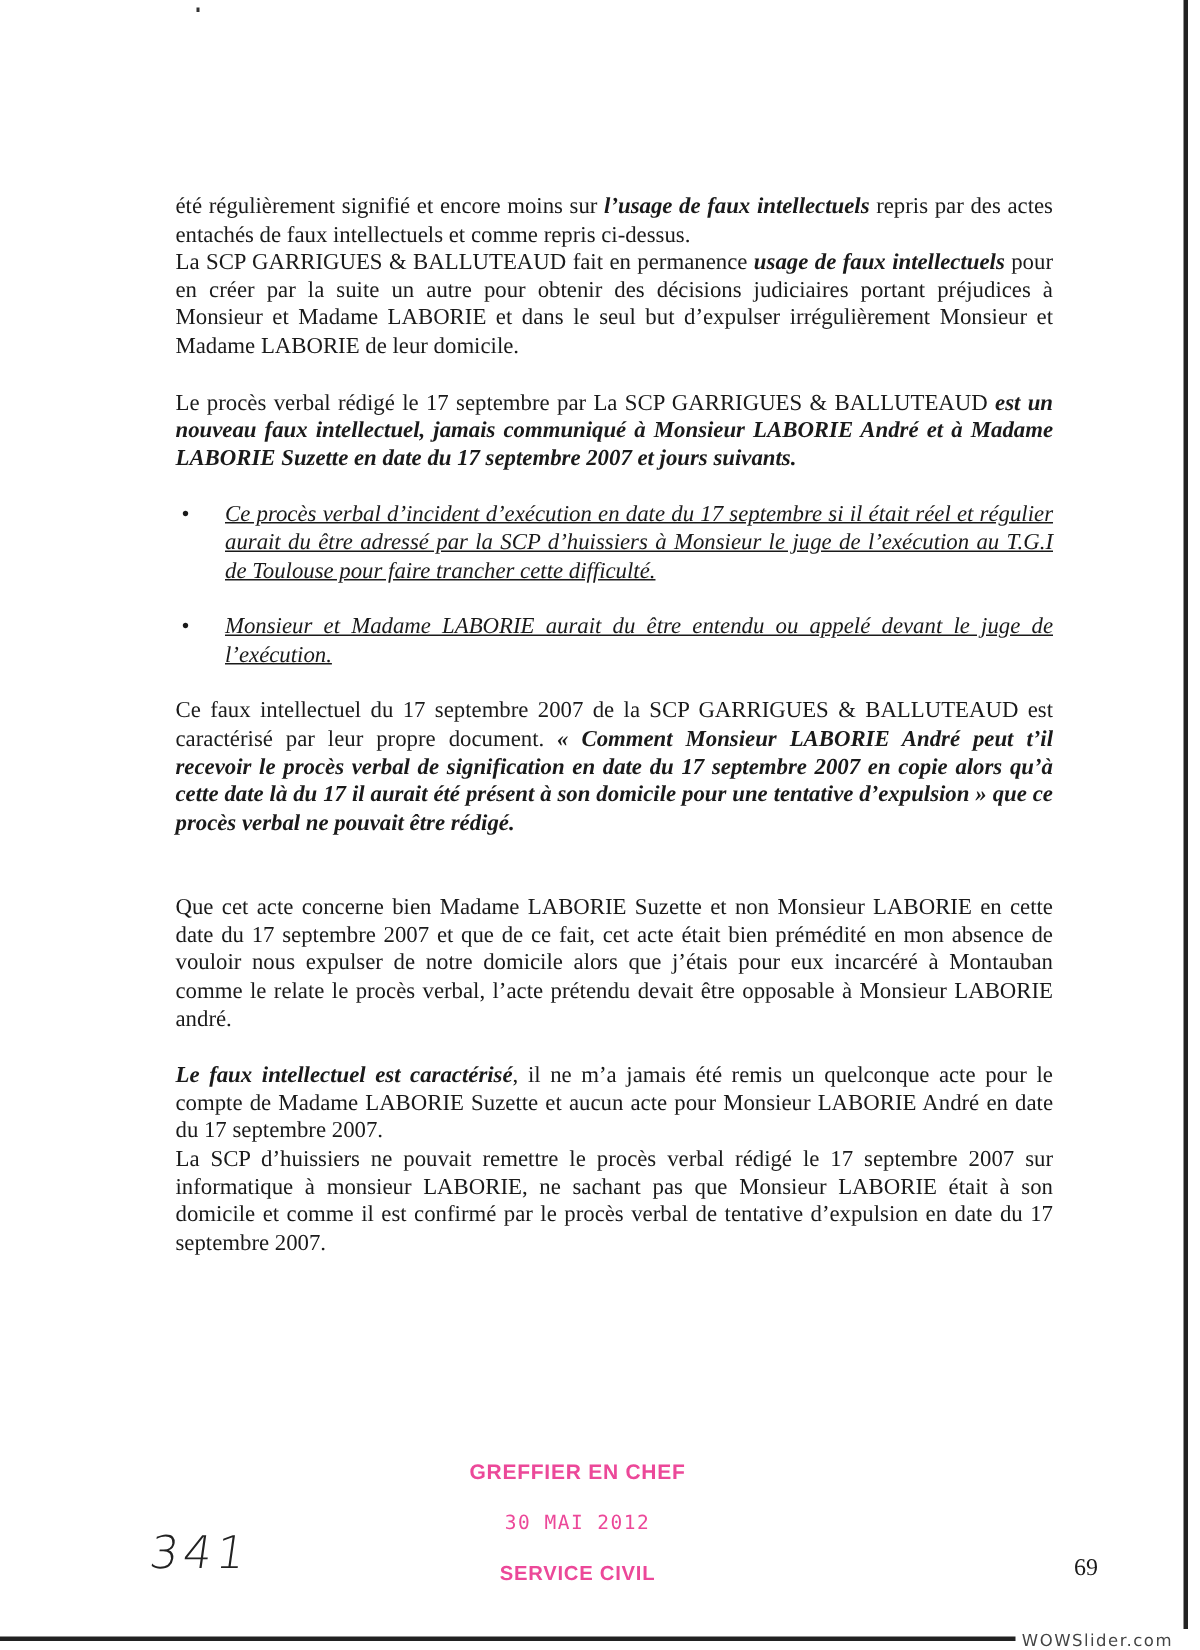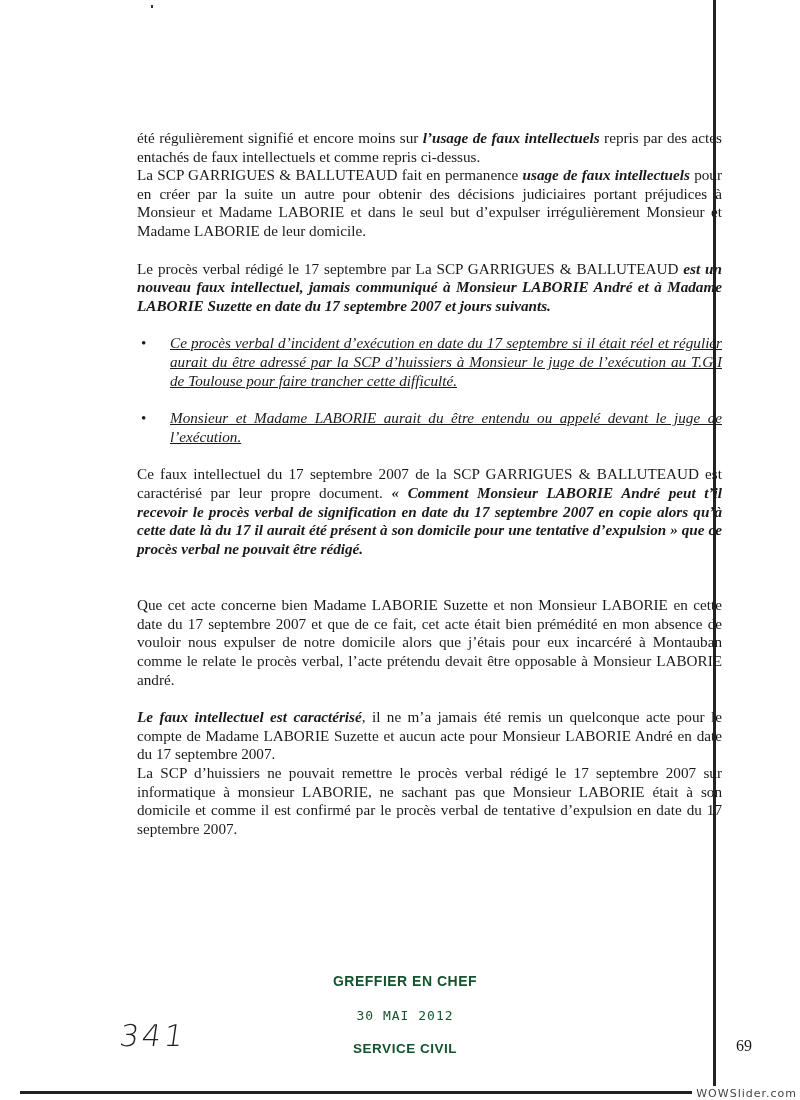--- a/index.html
+++ b/index.html
@@ -1,55 +1,54 @@
 <!DOCTYPE html>
 <html><head>
 <meta charset="utf-8">
 <style>
   html, body { margin: 0; padding: 0; }
   body {
     width: 800px; height: 1100px; background: #ffffff; position: relative; overflow: hidden;
     font-family: "Liberation Serif", "DejaVu Serif", serif; color: #1a1a1a;
   }
   .page {
-    position: absolute; left: 0; top: 0; width: 696px; height: 1094px;
+    position: absolute; left: 0; top: 0; width: 792px; height: 1094px;
     background: #fff; border-right: 3px solid #222; border-bottom: 3px solid #222;
     box-sizing: border-box;
-    margin-left: 20px;
   }
   .speck { position: absolute; left: 131px; top: 5px; width: 2px; height: 3px; background: #333; }
   .content {
     position: absolute; left: 117px; width: 585px; top: 129px;
     font-size: 15.2px; line-height: 18.6px; text-align: justify;
   }
   .content p { margin: 0; }
   .gap { height: 19px; }
   .bi { font-weight: bold; font-style: italic; }
   .u { text-decoration: underline; }
   ul.bullets { list-style: none; margin: 0; padding: 0; }
   ul.bullets li { position: relative; padding-left: 33px; font-style: italic; text-decoration: underline; }
   ul.bullets li::before {
     content: "\2022"; position: absolute; left: 4px; top: 0; font-style: normal; text-decoration: none;
   }
   ul.bullets li + li { margin-top: 19px; }
   .stamp {
     position: absolute; left: 300px; top: 973px; width: 170px;
-    font-family: "Liberation Sans", "DejaVu Sans", sans-serif; color: #14532d; font-weight: bold;
+    font-family: "Liberation Sans", "DejaVu Sans", sans-serif; color: #ec4899; font-weight: bold;
     text-align: center;
   }
   .stamp .l1 { font-size: 14px; letter-spacing: 0.5px; }
   .stamp .l2 { font-size: 13px; margin-top: 19px; font-weight: normal; letter-spacing: 1px; font-family: "DejaVu Sans Mono", monospace; }
   .stamp .l3 { font-size: 13.5px; margin-top: 18px; letter-spacing: 0.5px; }
   .handnum {
     position: absolute; left: 100px; top: 1018px; font-family: "DejaVu Sans", sans-serif;
     font-size: 30px; font-weight: 200; color: #222; letter-spacing: 3px; transform: skewX(-8deg);
   }
   .pagenum { position: absolute; left: 716px; top: 1037px; font-size: 16px; }
   .watermark {
-    position: absolute; right: 0; bottom: 0; background: #fff; padding: 1px 3px 0 4px;
+    position: absolute; right: 0; bottom: 0; background: #fff; padding: 1px 18px 0 4px;
     font-family: "DejaVu Sans", sans-serif; font-size: 11px; color: #444; letter-spacing: 1px;
   }
 </style>
 </head>
 <body>
 
 <div class="page">
   <div class="speck"></div>
 
   <div class="content">

